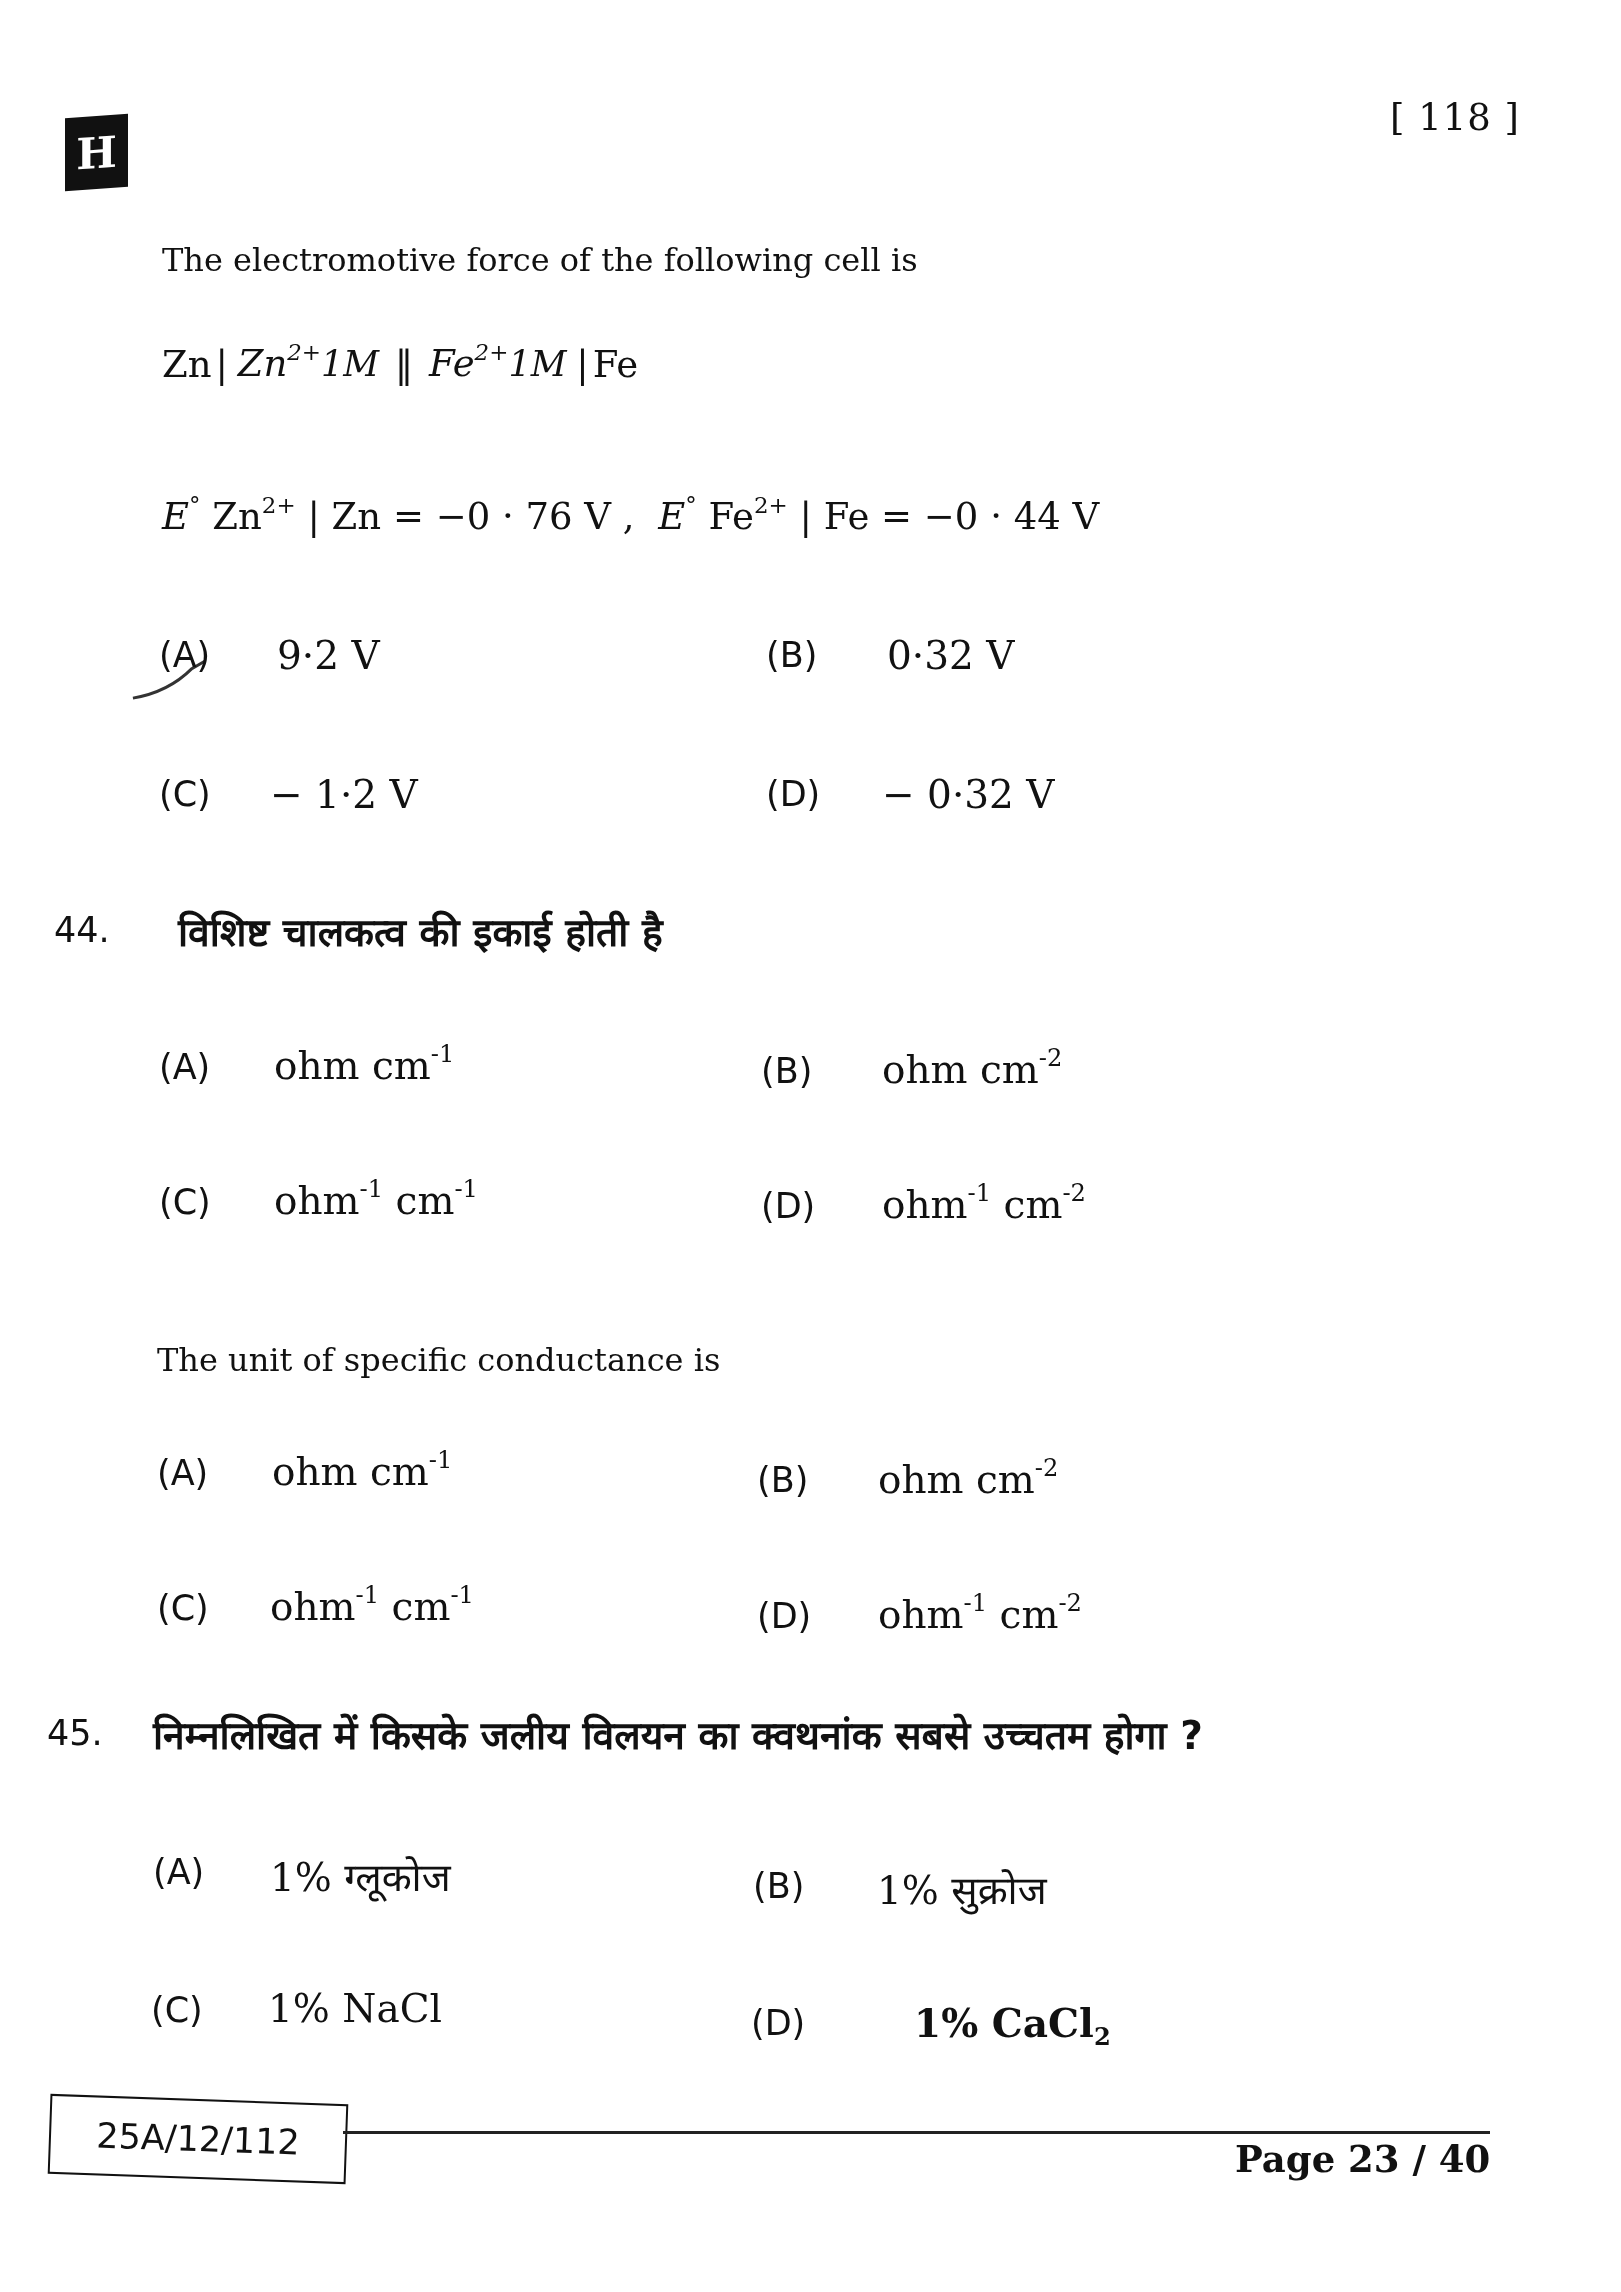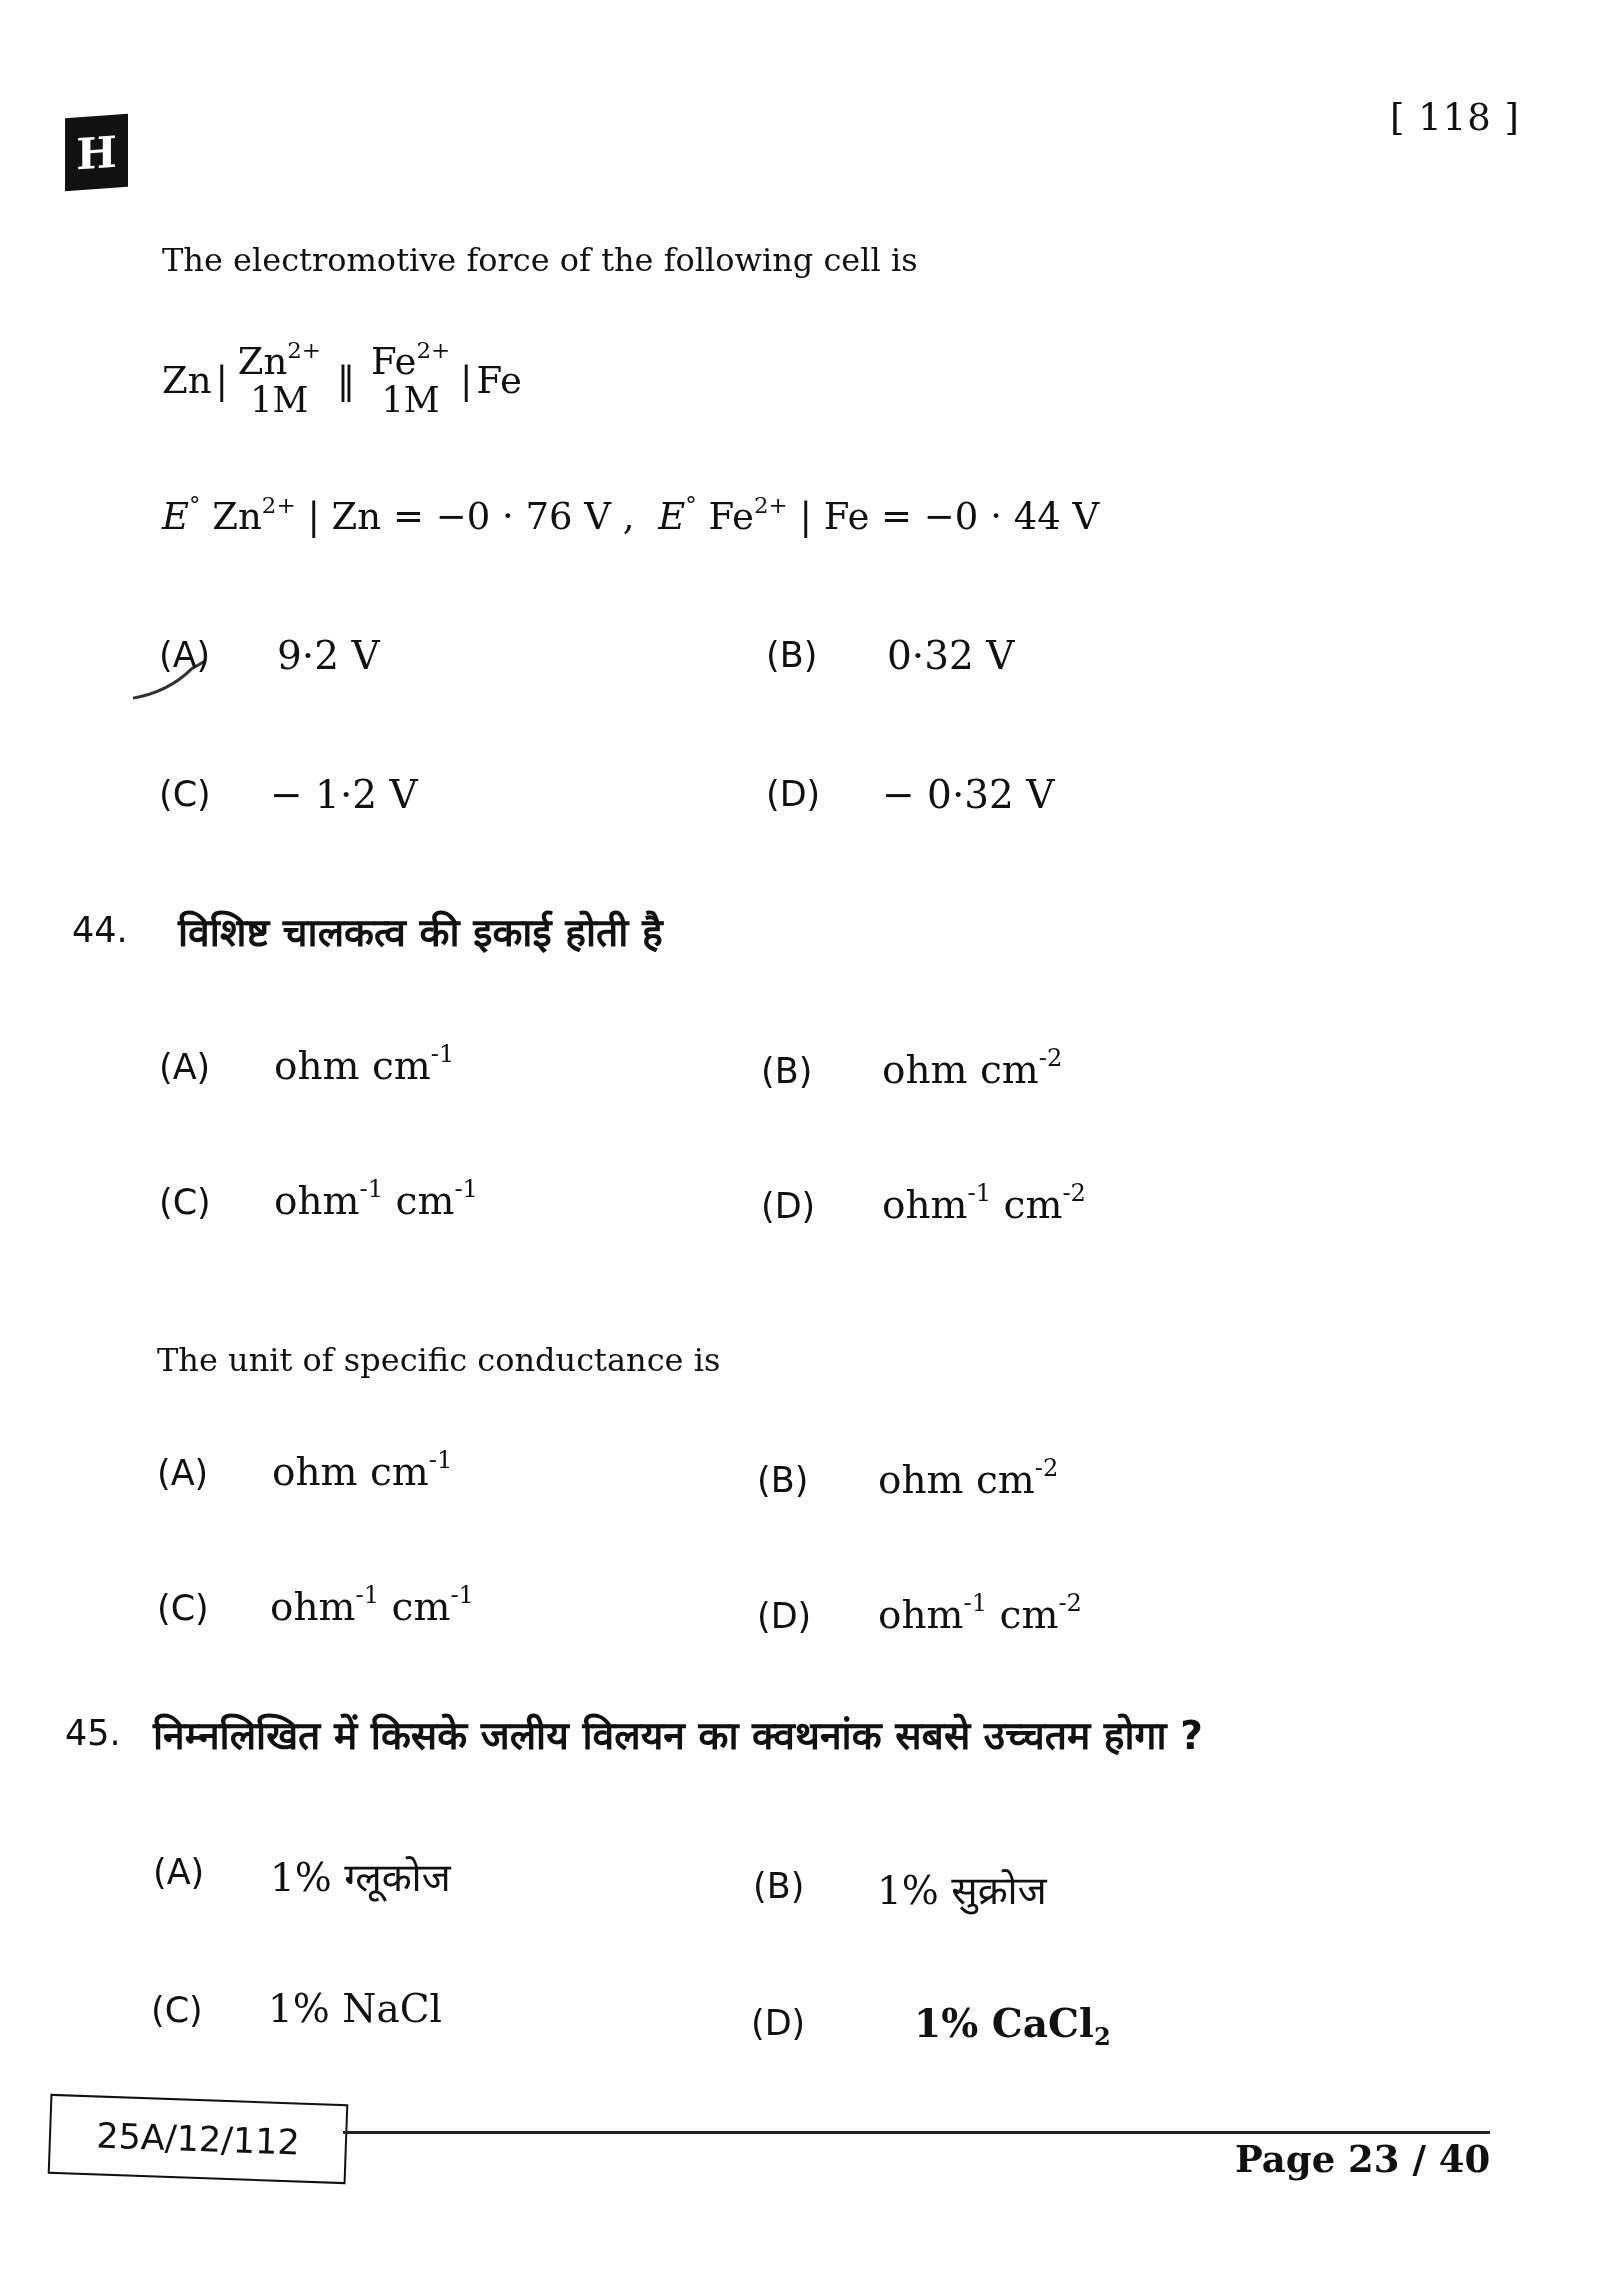--- a/index.html
+++ b/index.html
@@ -4,28 +4,28 @@
 <style>
   html, body { margin:0; padding:0; background:#ffffff; }
   body { width:1621px; height:2293px; position:relative; overflow:hidden;
          font-family:"DejaVu Serif","Liberation Serif",serif; color:#111; }
   .abs { position:absolute; }
   .badge { left:65px; top:116px; width:63px; height:73px; background:#111; color:#fff;
            font-family:"DejaVu Serif",serif; font-weight:bold; font-size:43px;
            display:flex; align-items:center; justify-content:center; transform:skewY(-4deg); }
   .pgnum { left:1390px; top:96px; font-size:37px; letter-spacing:1px; }
   .stem { font-size:32px;margin-top:23px; }
-  .qnum { font-family:"DejaVu Sans",sans-serif; font-size:35px;margin-left:18px; }
+  .qnum { font-family:"DejaVu Sans",sans-serif; font-size:35px; }
   .hindi { font-family:"DejaVu Sans",sans-serif; font-size:39px; font-weight:bold; }
   .optlbl { font-family:"DejaVu Sans",sans-serif; font-size:35px; }
   .opttxt { font-size:39px; }
   sup { font-size:0.62em; vertical-align:0.7em; line-height:0; }
   sub { font-size:0.62em; vertical-align:-0.35em; line-height:0; }
   .cell { left:162px; top:343px; font-size:37px; display:flex; align-items:center; gap:3.9px; }
-  .stack { display:inline-flex; flex-direction:column; align-items:center; line-height:1.05; margin:0 5.9px; }
+  .stack { display:inline-flex; flex-direction:row; align-items:center; line-height:1.05; margin:0 5.9px;font-style:italic; }
   .stack .conc { font-size:35px; }
   .emf { left:162px; top:495px; font-size:37px; }
   .tick { left:129px; top:647px; width:108px; height:59px; }
   .footer-code { left:49px; top:2099px; width:294px; height:76px; border:2.9px solid #111;
                  font-family:"DejaVu Sans",sans-serif; font-size:35px; display:flex;
                  align-items:center; justify-content:center; transform:rotate(2deg); }
   .footer-line { left:343px; top:2131px; width:1147px; height:2.9px; background:#222; }
   .footer-page { left:1235px; top:2137px; font-size:37px; font-weight:bold; }
 </style>
 </head>

